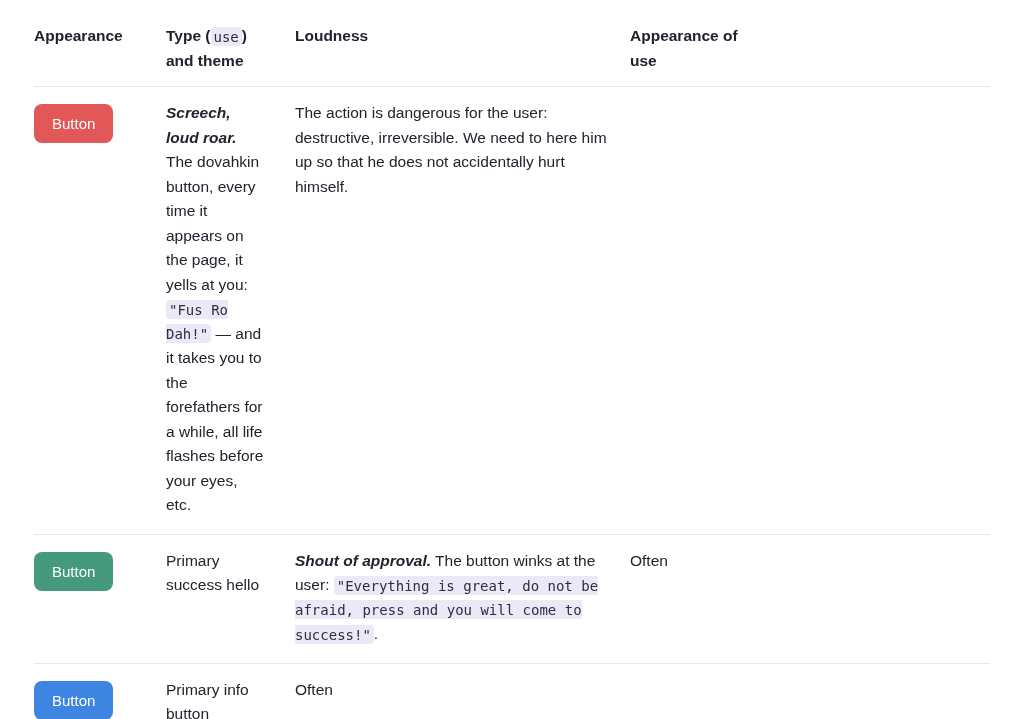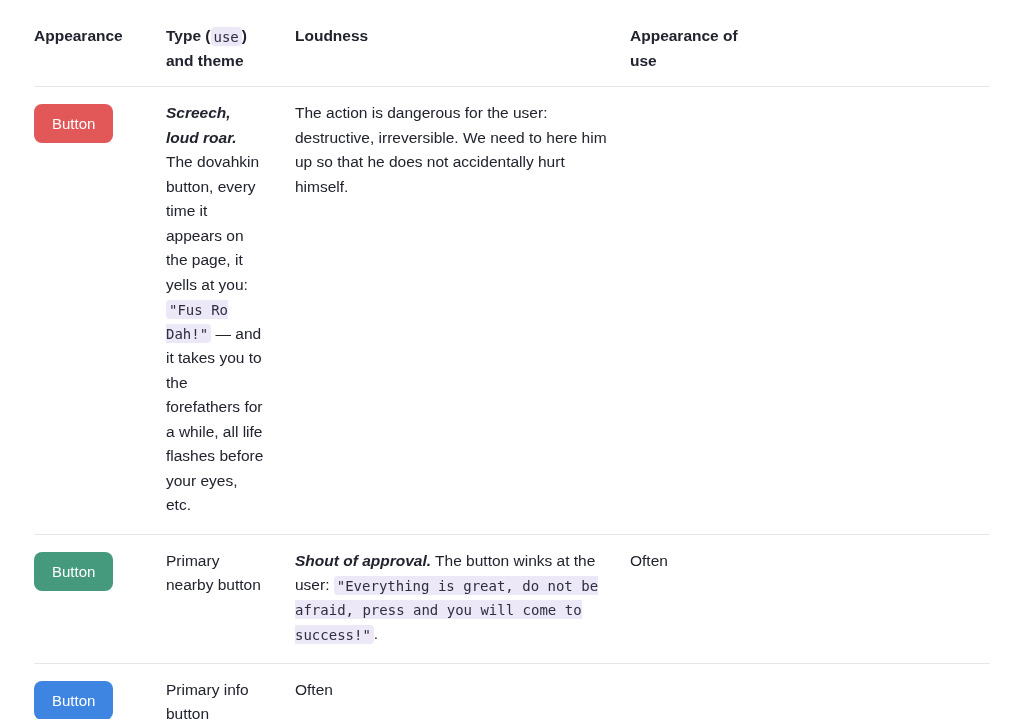--- a/index.html
+++ b/index.html
@@ -81,21 +81,21 @@
       </div>
     <div class="cell">
         <p><span>The action is dangerous for the user: destructive, irreversible. We need to here him up so that he does not accidentally hurt himself.</span><em></em></p>
       </div>
   </div>
 
   <div class="row data-row">
     <div class="cell">
       <button class="btn btn-success">Button</button>
     </div>
-    <div class="cell">Primary nearby button</div>
+    <div class="cell">Primary success hello</div>
     <div class="cell">
         <p><strong>Shout of approval.</strong><span> The button winks at the user: </span><code class="inline">"Everything is great, do not be afraid, press and you will come to success!"</code><span>.</span></p>
       </div>
     <div class="cell">Often</div>
   </div>
 
   <div class="row data-row">
     <div class="cell">
       <button class="btn btn-info">Button</button>
     </div>

